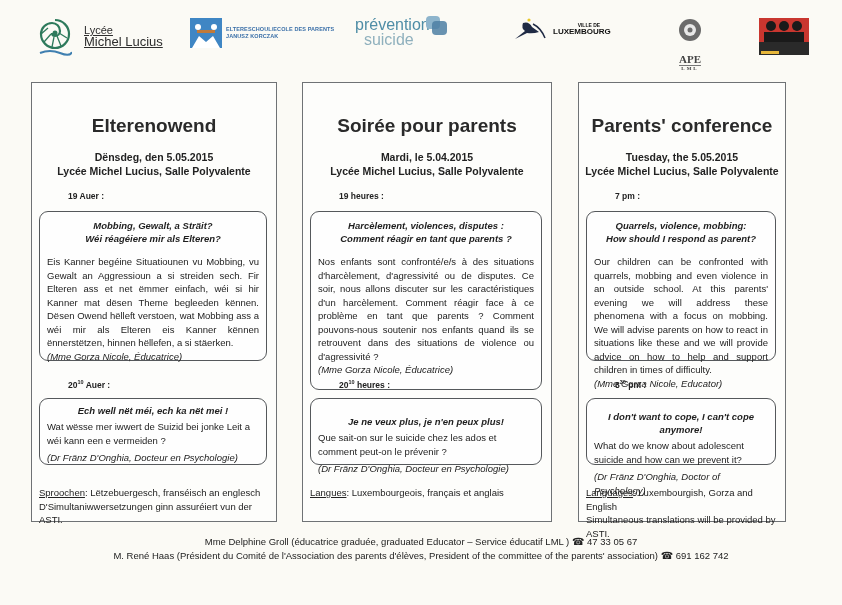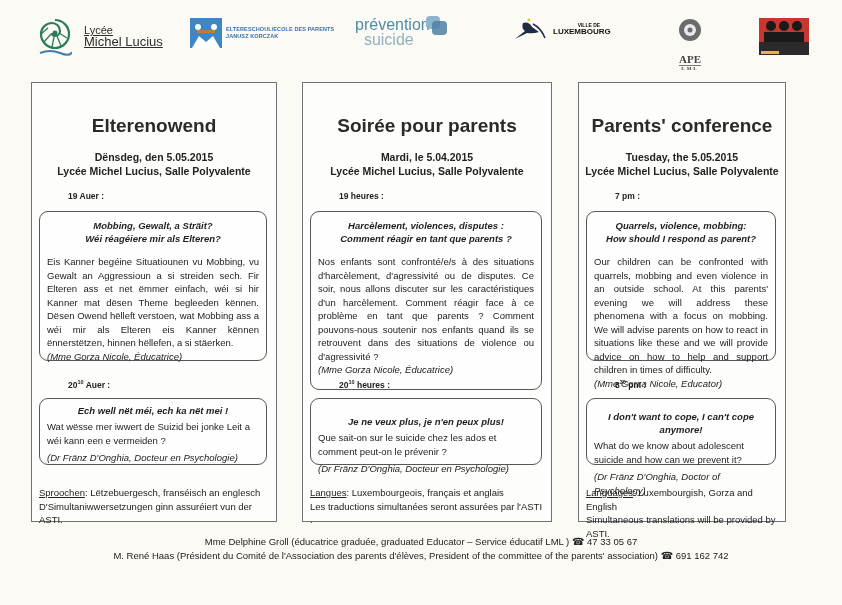--- a/index.html
+++ b/index.html
@@ -171,21 +171,20 @@
     <div class="box-speaker">(Mme Gorza Nicole, Éducatrice)</div>
   </div>
   <div class="time-label" style="top:296px;"><span>20</span><sup>10</sup><span> heures :</span></div>
   <div class="box" style="top:315px; height:67px; padding-top:16px;">
     <div class="box-title">Je ne veux plus, je n'en peux plus!</div>
     <div class="box-body tight">Que sait-on sur le suicide chez les ados et comment peut-on le prévenir ?</div>
     <div class="box-speaker spaced">(Dr Fränz D'Onghia, Docteur en Psychologie)</div>
   </div>
   <div class="lang">
     <div><u>Langues</u><span>: Luxembourgeois, français et anglais</span></div>
-    <div>Les traductions simultanées seront assurées par l'ASTI .</div>
   </div>
 </div>
 
 <div class="panel" style="left:578px; width:208px;">
   <div class="panel-title">Parents' conference</div>
   <div class="panel-date">
     <div>Tuesday, the 5.05.2015</div>
     <div>Lycée Michel Lucius, Salle Polyvalente</div>
   </div>
   <div class="time-label" style="top:108px;">7 pm :</div>

